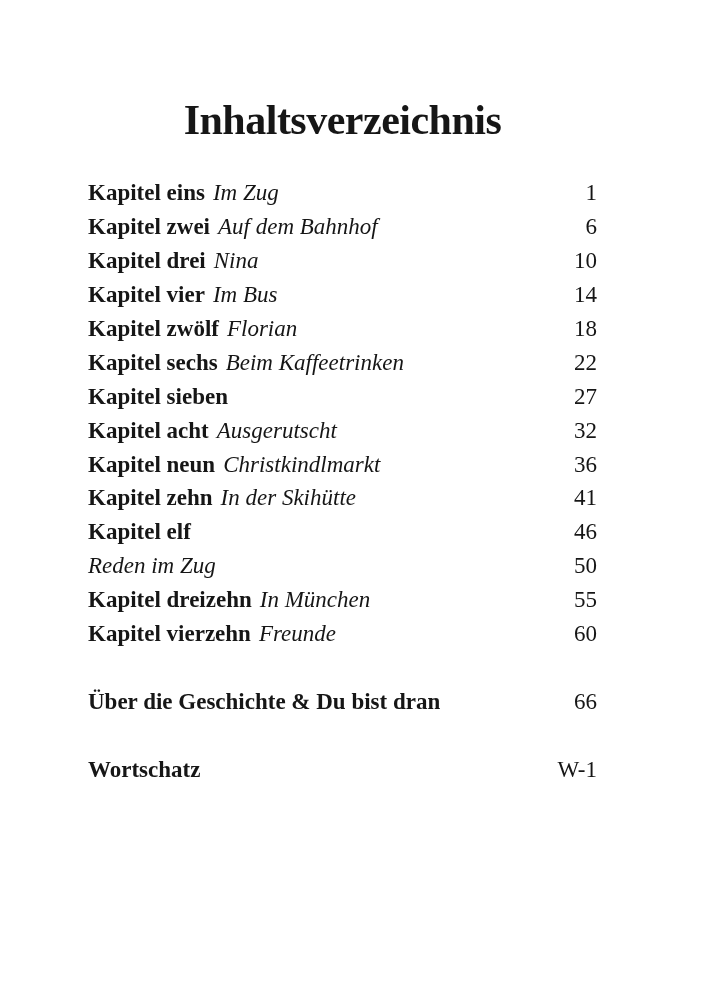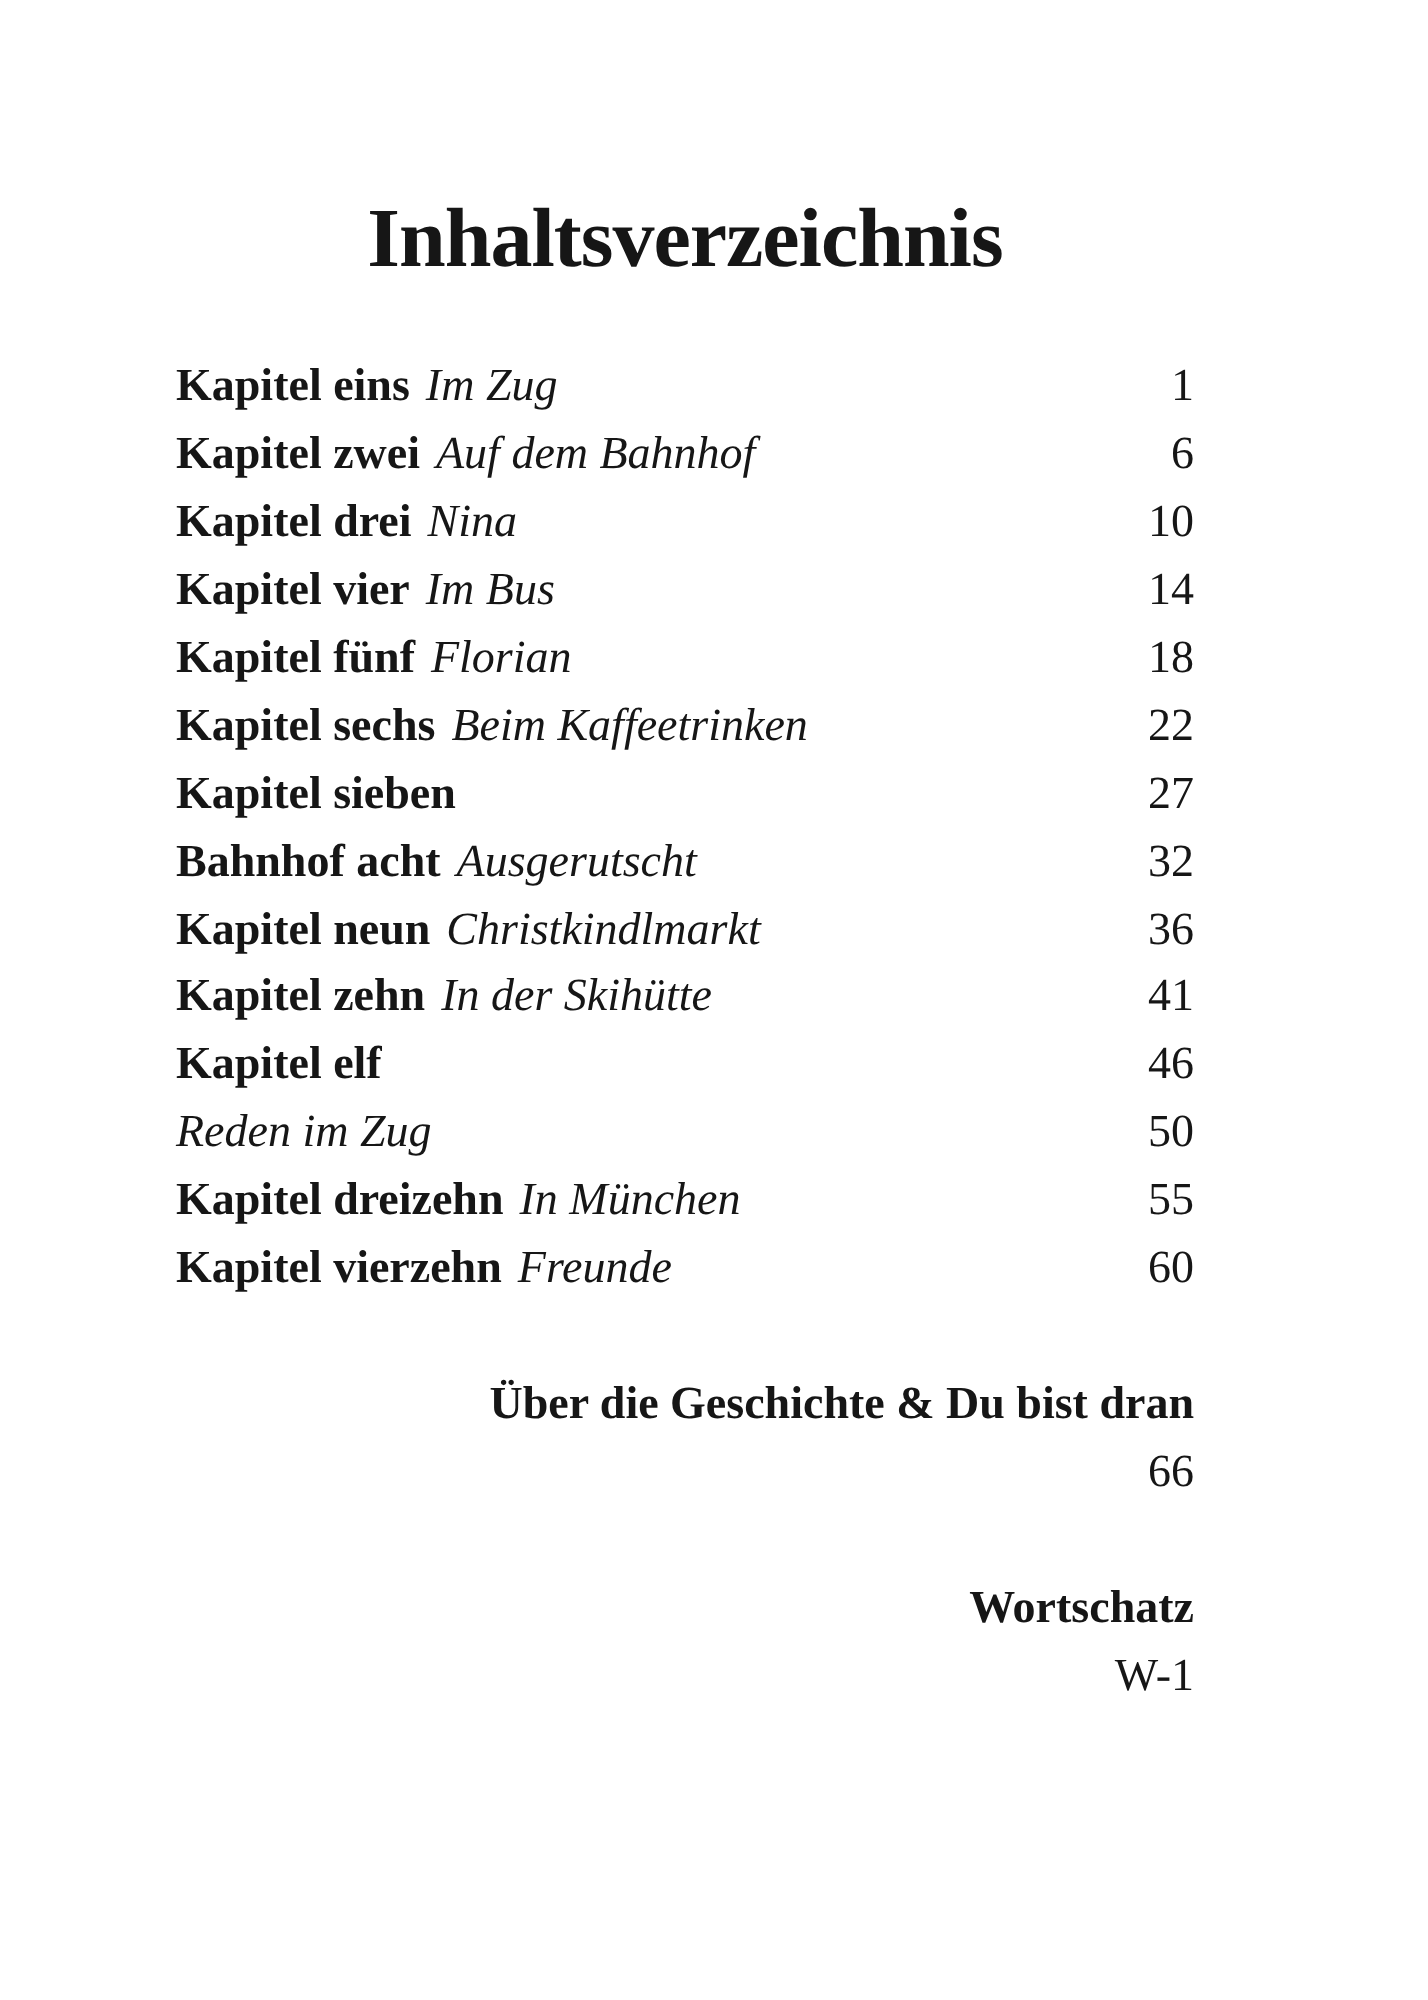--- a/index.html
+++ b/index.html
@@ -42,21 +42,20 @@
   .chapter-subtitle {
     font-style: italic;
   }
   .page-number {
     margin-left: auto;
     font-weight: 400;
     font-style: normal;
   }
   .extra-row {
     margin-top: 34px;
-    flex-direction: column;
   }
   .extra-label {
     font-weight: 700;
   }
 </style>
 </head>
 <body>
 
 <div class="page">
 
@@ -82,38 +81,38 @@
       <span class="page-number">10</span>
     </div>
 
     <div class="toc-row">
       <span class="chapter-label">Kapitel vier</span>
       <span class="chapter-subtitle">Im Bus</span>
       <span class="page-number">14</span>
     </div>
 
     <div class="toc-row">
-      <span class="chapter-label">Kapitel fünf</span>
+      <span class="chapter-label">Kapitel zwölf</span>
       <span class="chapter-subtitle">Florian</span>
       <span class="page-number">18</span>
     </div>
 
     <div class="toc-row">
       <span class="chapter-label">Kapitel sechs</span>
       <span class="chapter-subtitle">Beim Kaffeetrinken</span>
       <span class="page-number">22</span>
     </div>
 
     <div class="toc-row">
       <span class="chapter-label">Kapitel sieben</span>
       <span class="page-number">27</span>
     </div>
 
     <div class="toc-row">
-      <span class="chapter-label">Bahnhof acht</span>
+      <span class="chapter-label">Kapitel acht</span>
       <span class="chapter-subtitle">Ausgerutscht</span>
       <span class="page-number">32</span>
     </div>
 
     <div class="toc-row">
       <span class="chapter-label">Kapitel neun</span>
       <span class="chapter-subtitle">Christkindlmarkt</span>
       <span class="page-number">36</span>
     </div>
 

